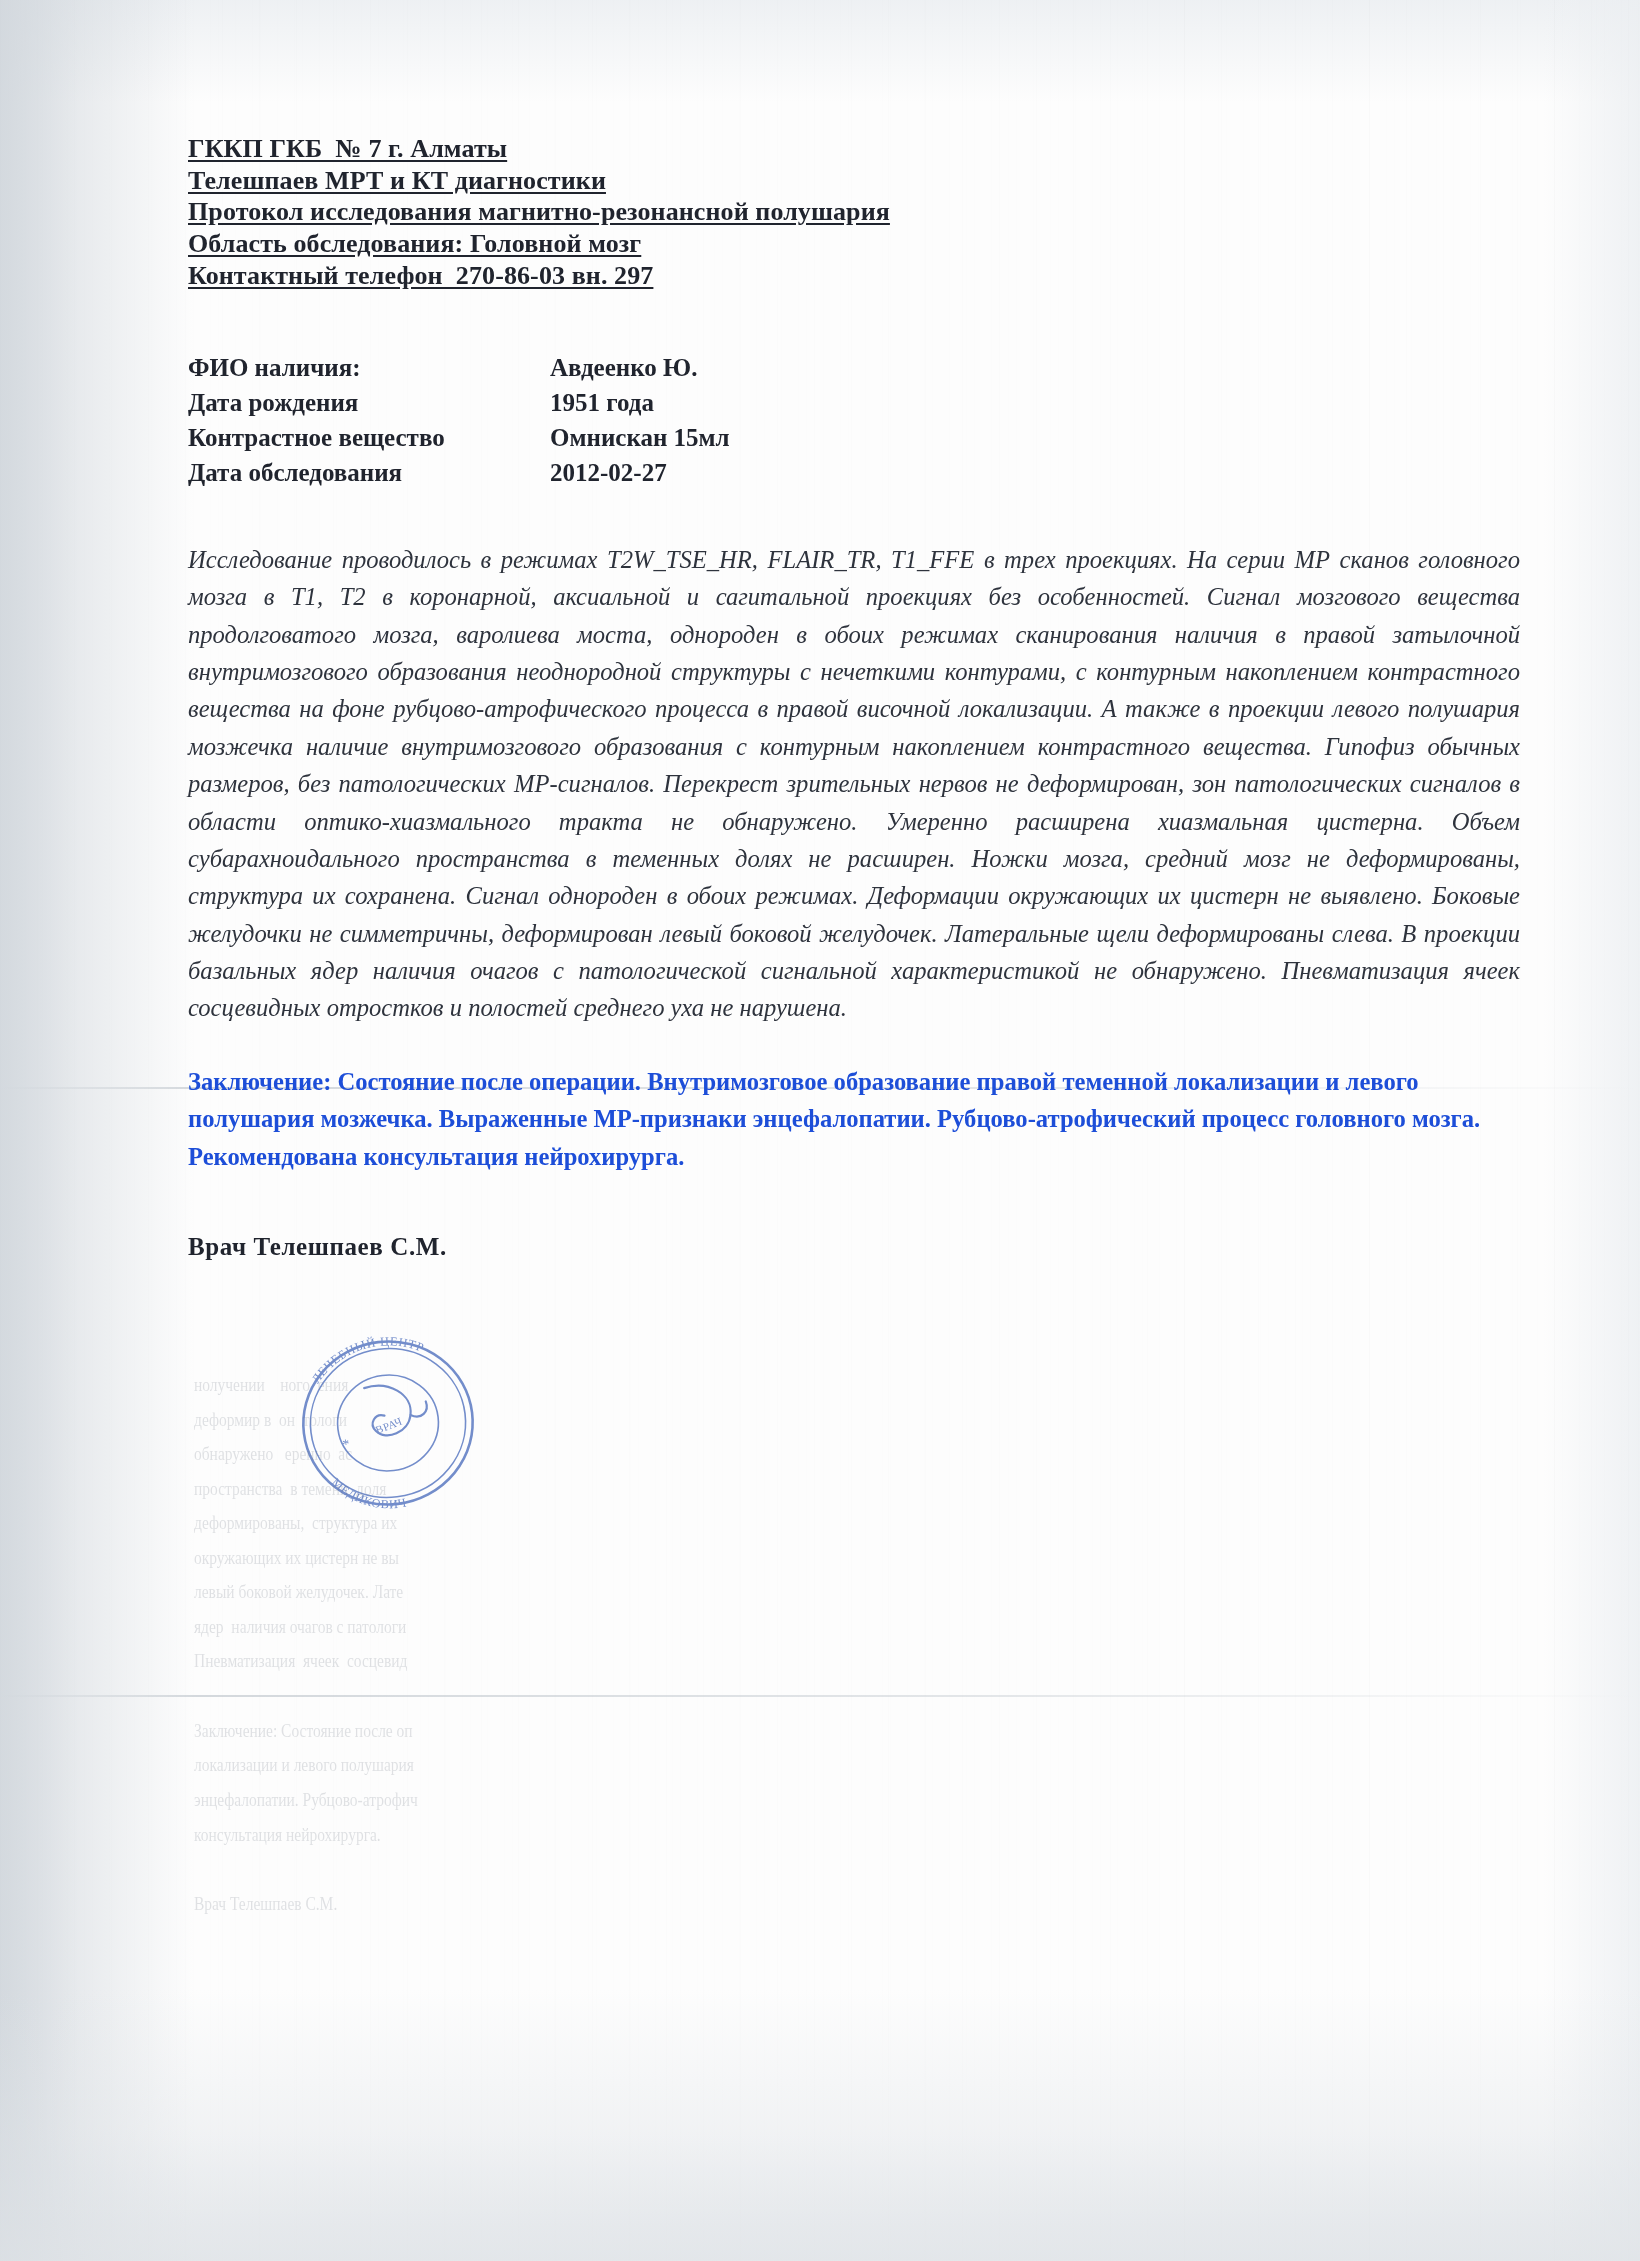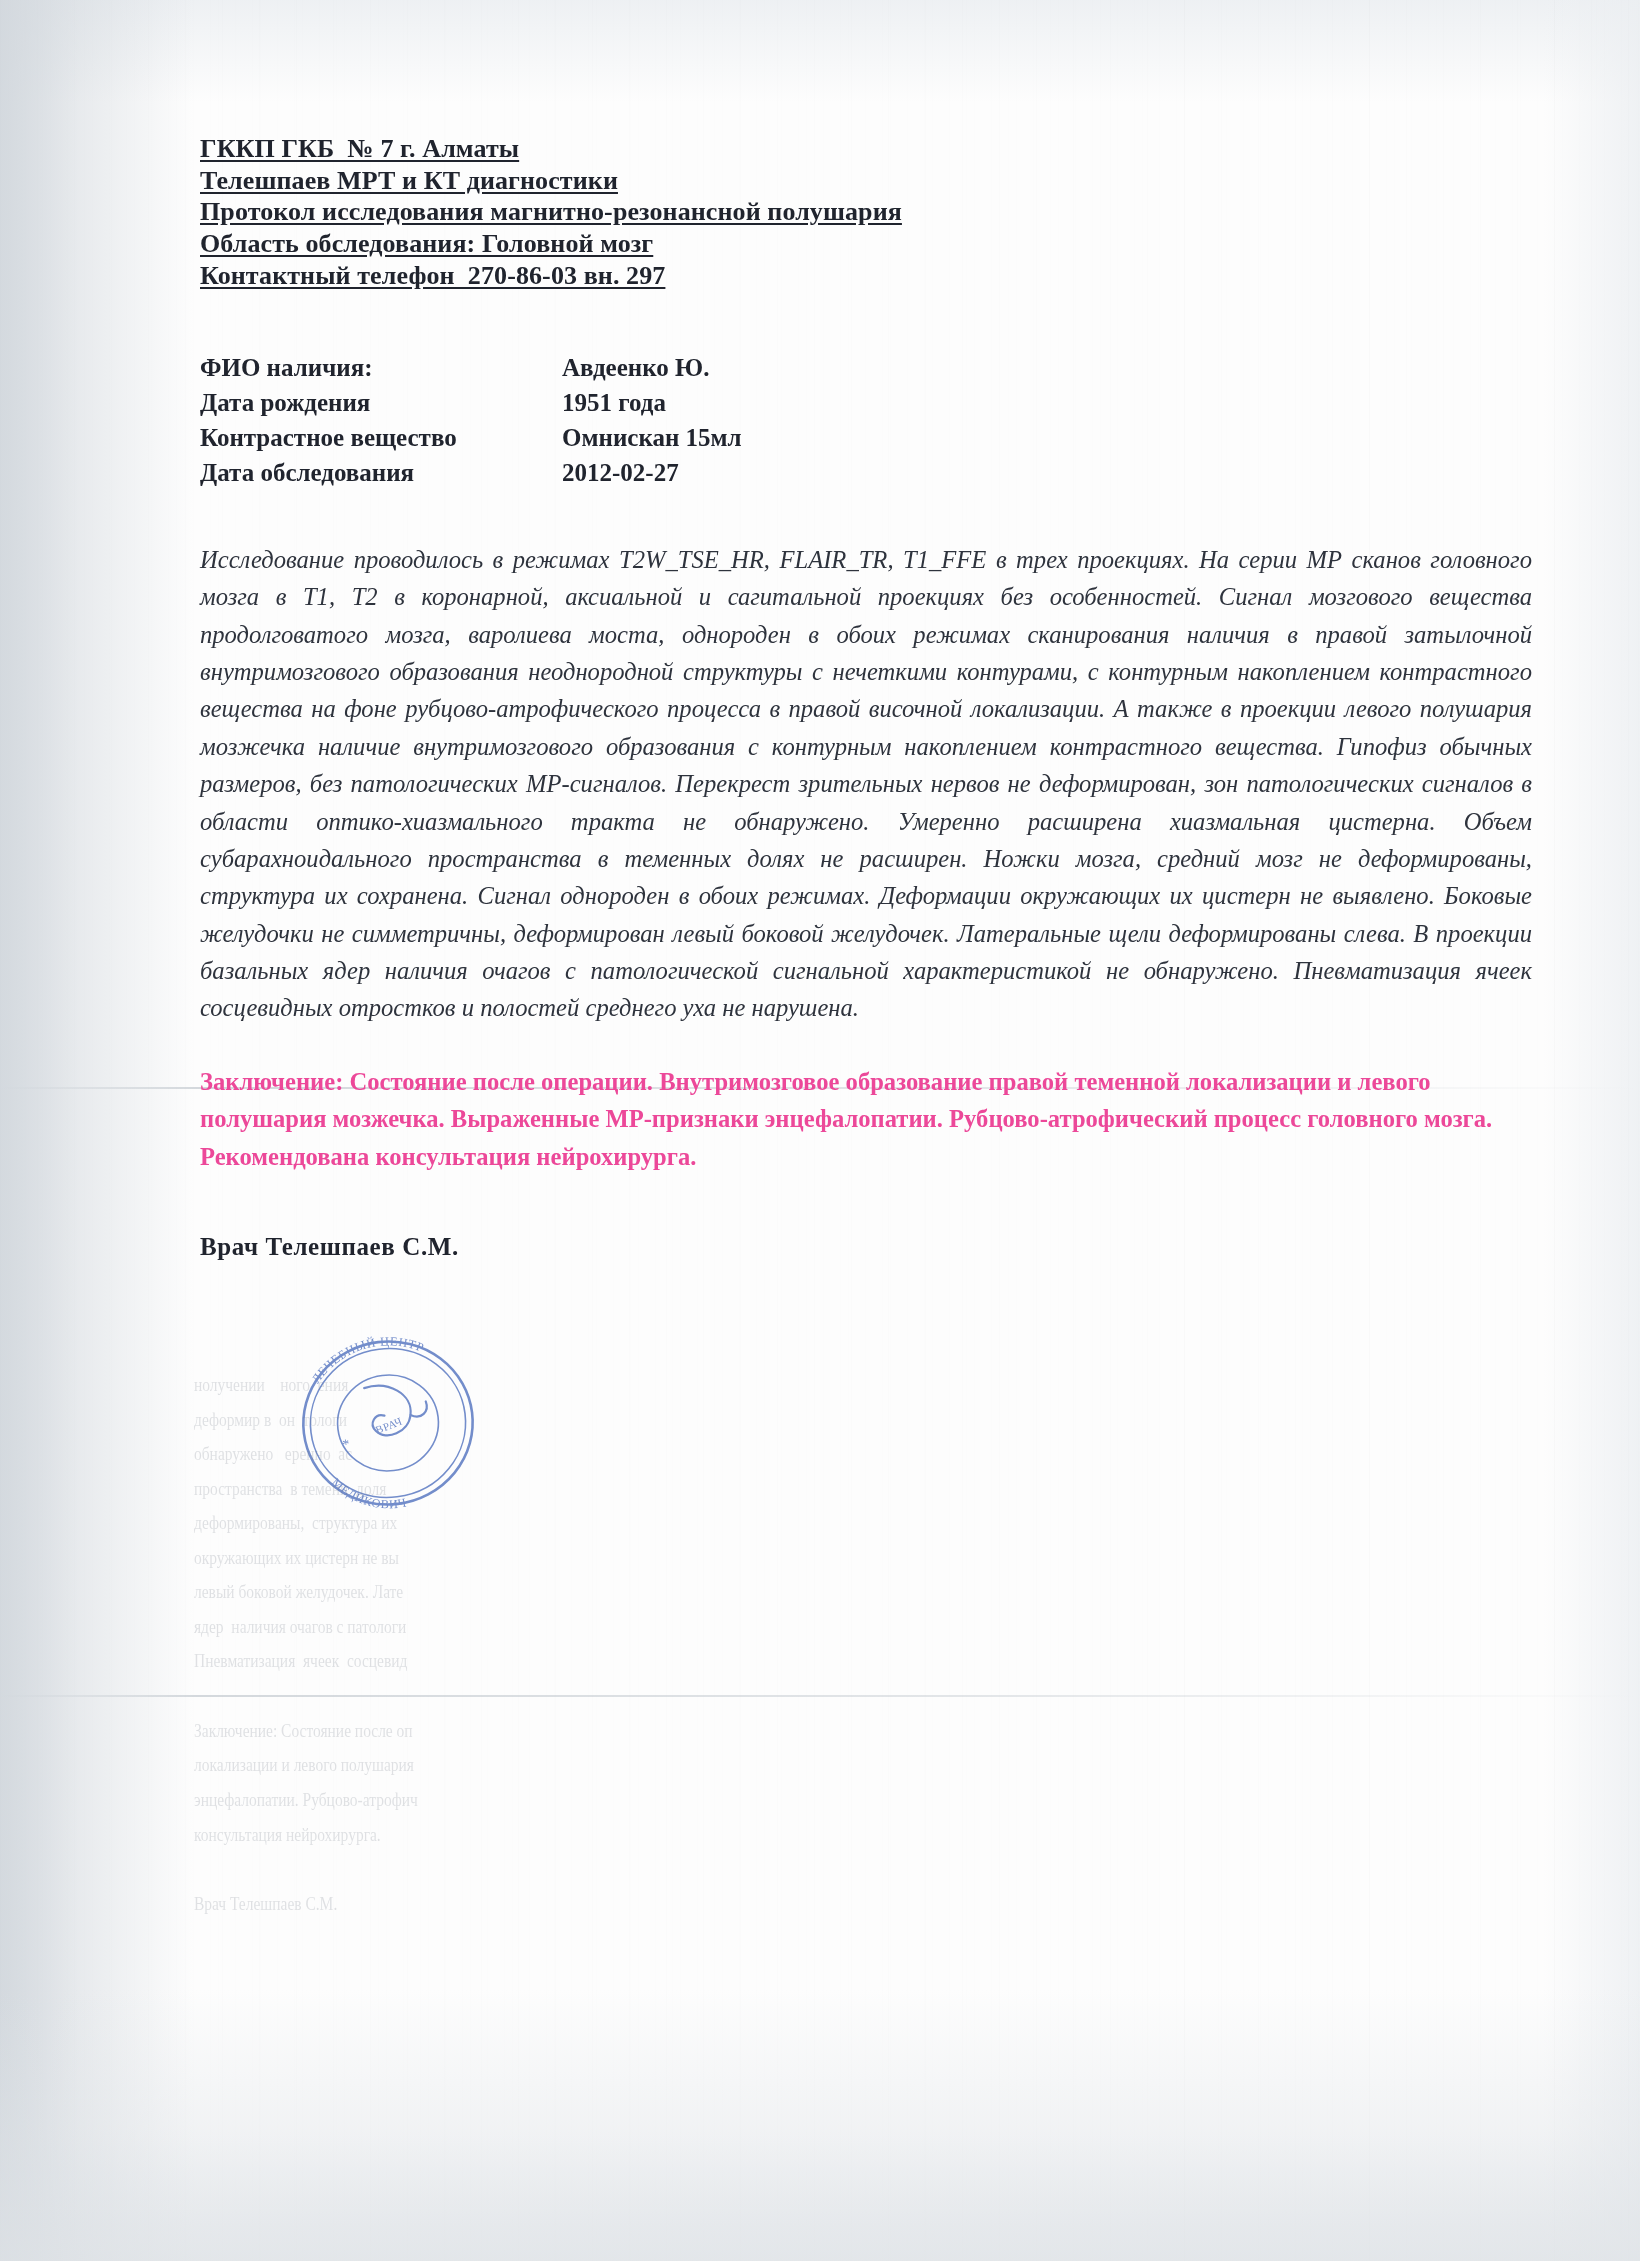--- a/index.html
+++ b/index.html
@@ -57,21 +57,21 @@
     position: absolute;
     left: 0; right: 0;
     height: 1.9px;
     background: linear-gradient(90deg, rgba(190,196,203,0) 0%, rgba(178,186,194,0.55) 12%, rgba(178,186,194,0.35) 60%, rgba(190,196,203,0) 100%);
     pointer-events: none;
   }
 
   
   .doc {
     position: absolute;
-    left: 200px;
+    left: 188px;
     top: 133px;
     width: 1332px;
   }
 
   .header-block {
     margin-bottom: 60px;
   }
   .header-line {
     font-weight: bold;
     font-size: 26px;
@@ -105,21 +105,21 @@
     text-align: justify;
     color: #2e333d;
     margin-bottom: 36px;
     font-style: italic;
   }
 
   .conclusion {
     font-size: 24.6px;
     line-height: 1.52;
     font-weight: bold;
-    color: #ec4899;
+    color: #1d4ed8;
     margin-bottom: 58px;
     text-align: left;
   }
 
   .signature {
     font-size: 25px;
     font-weight: bold;
     color: #20242e;
     letter-spacing: 0.6px;
   }

